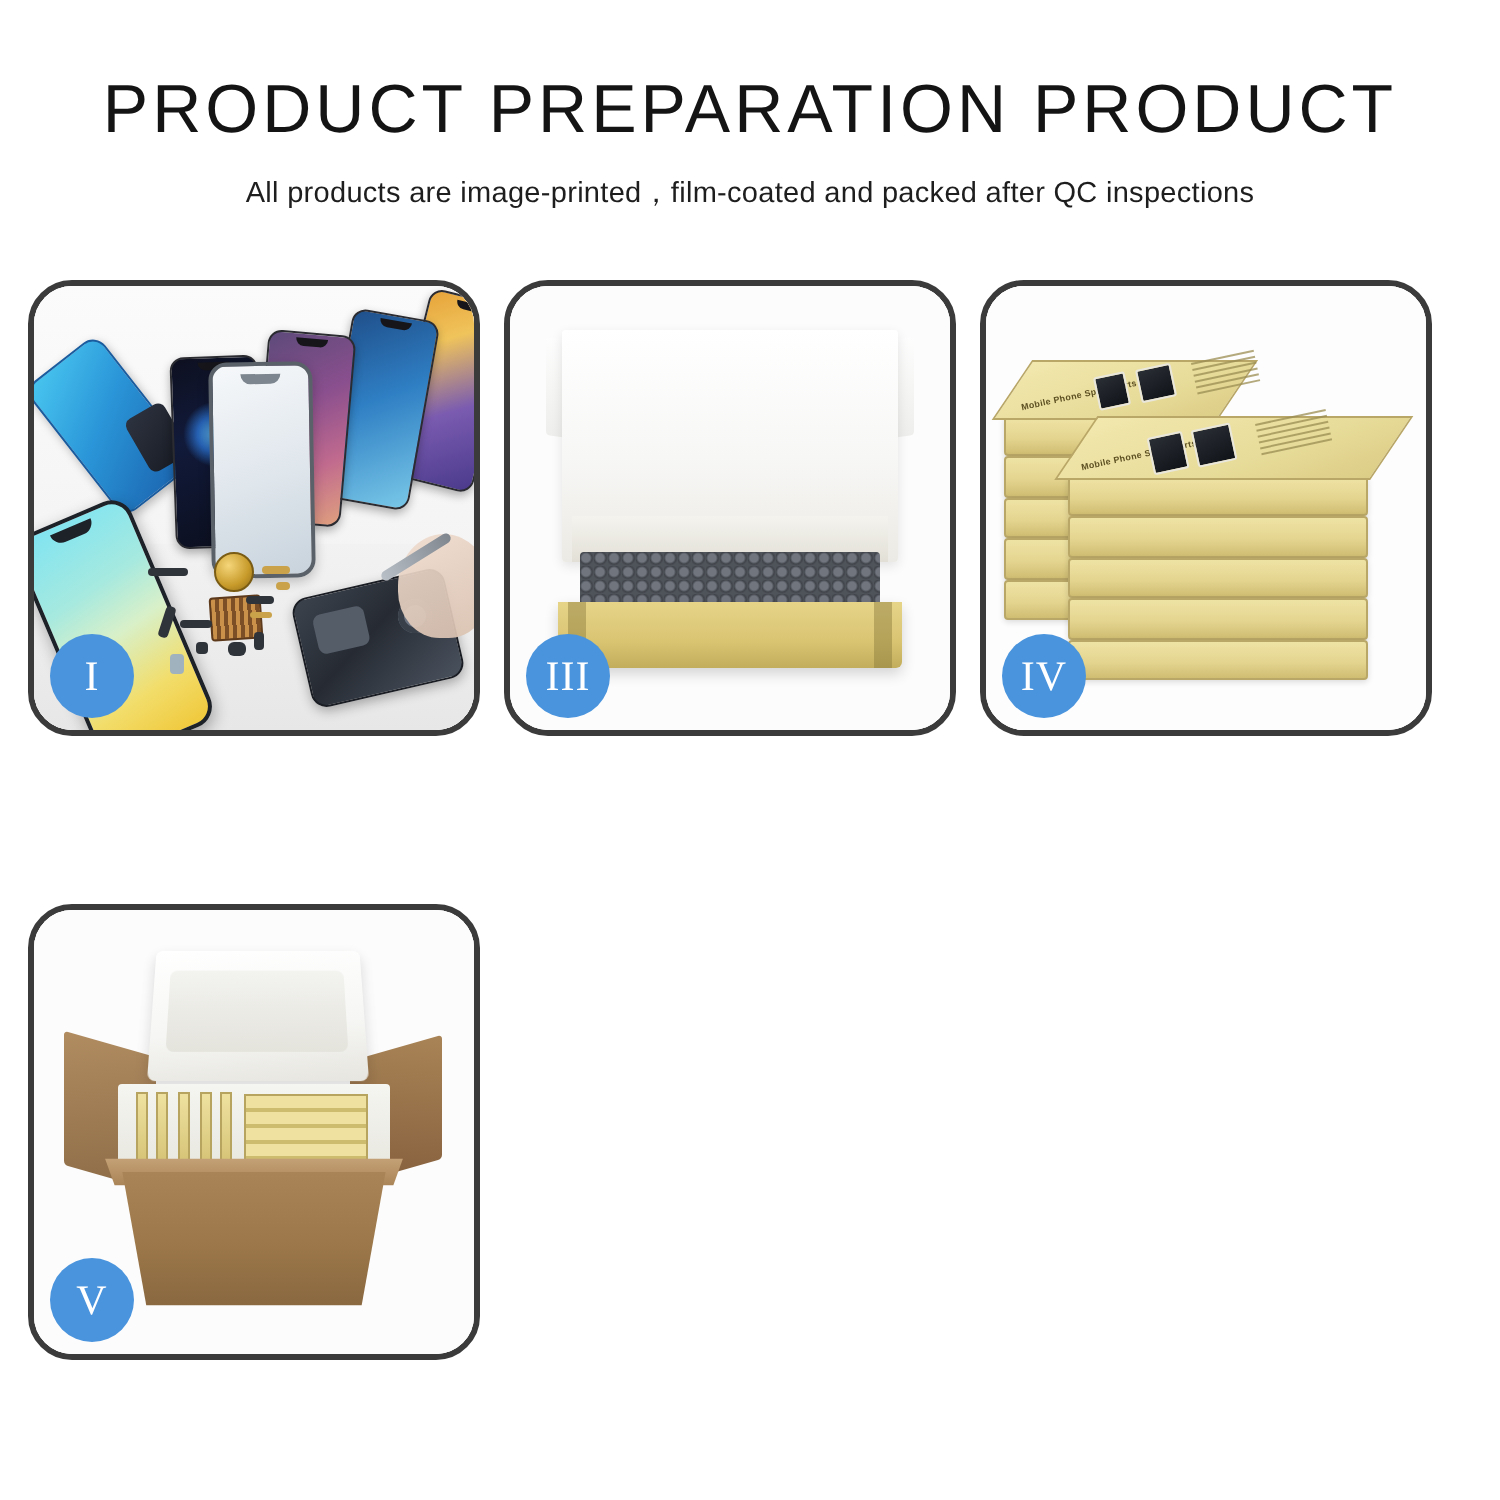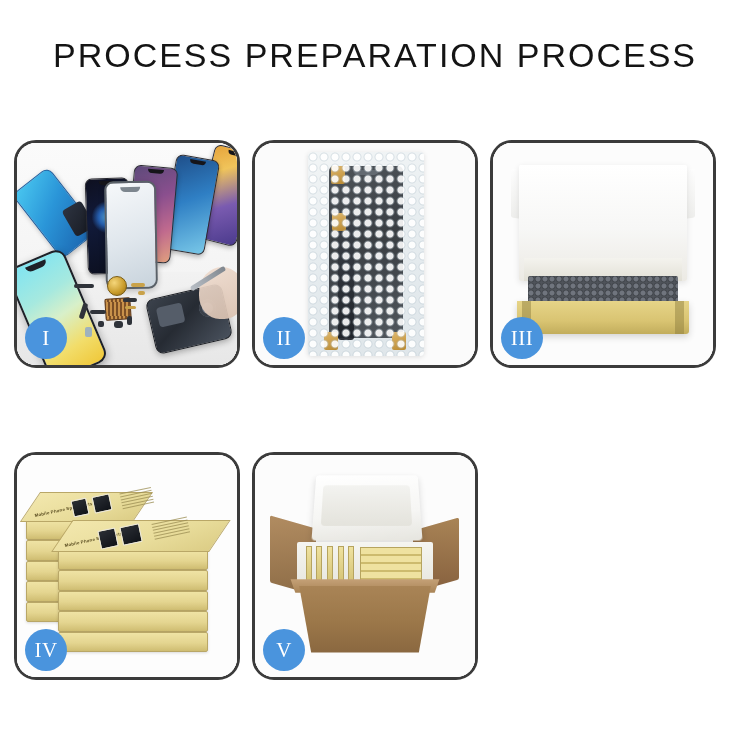--- a/index.html
+++ b/index.html
@@ -322,21 +322,22 @@
     position:absolute; left:23%; top:70%; width:8%; height:9%;
     background: rgba(120,92,58,.42); transform: skewY(26deg); border-radius:1px;
   }
 </style>
 </head>
 <body>
 
 <div class="page">
 
   <div class="header">
-    <div class="title">PROCESS PREPARATION PROCESS</div>
+    <div class="title">PRODUCT PREPARATION PRODUCT</div>
+    <div class="subtitle">All products are image-printed，film-coated and packed after QC inspections</div>
   </div>
 
   <div class="grid">
 
     <div class="panel p1">
       <div class="stage">
         <div class="bg"></div>
         <div class="floor"></div>
 
         <div class="bluepart"></div>
@@ -375,35 +376,20 @@
         <div class="flex" style="left:52%;top:63%;width:14px;height:4px;"></div>
         <div class="flex" style="left:55%;top:66.5%;width:7px;height:4px;"></div>
         <div class="flex" style="left:49%;top:73.5%;width:11px;height:3px;"></div>
 
         <div class="hand"></div>
         <div class="tool"></div>
       </div>
       <div class="badge">I</div>
     </div>
 
-    <div class="panel p2">
-      <div class="stage">
-        <div class="bg"></div>
-        <div class="bagwrap">
-          <div class="lcd"></div>
-          <div class="ribbon"></div>
-          <div class="tab" style="left:20%;top:7%;"></div>
-          <div class="tab" style="left:21%;top:30%;"></div>
-          <div class="tab" style="left:14%;bottom:3%;"></div>
-          <div class="tab" style="right:16%;bottom:3%;"></div>
-          <div class="bubbles"></div>
-        </div>
-      </div>
-      <div class="badge">II</div>
-    </div>
 
     <div class="panel p3">
       <div class="stage">
         <div class="bg"></div>
         <div class="lidflapL"></div>
         <div class="lidflapR"></div>
         <div class="lidback"></div>
         <div class="foamtop"></div>
         <div class="darkfoam"></div>
         <div class="boxtray"></div>

